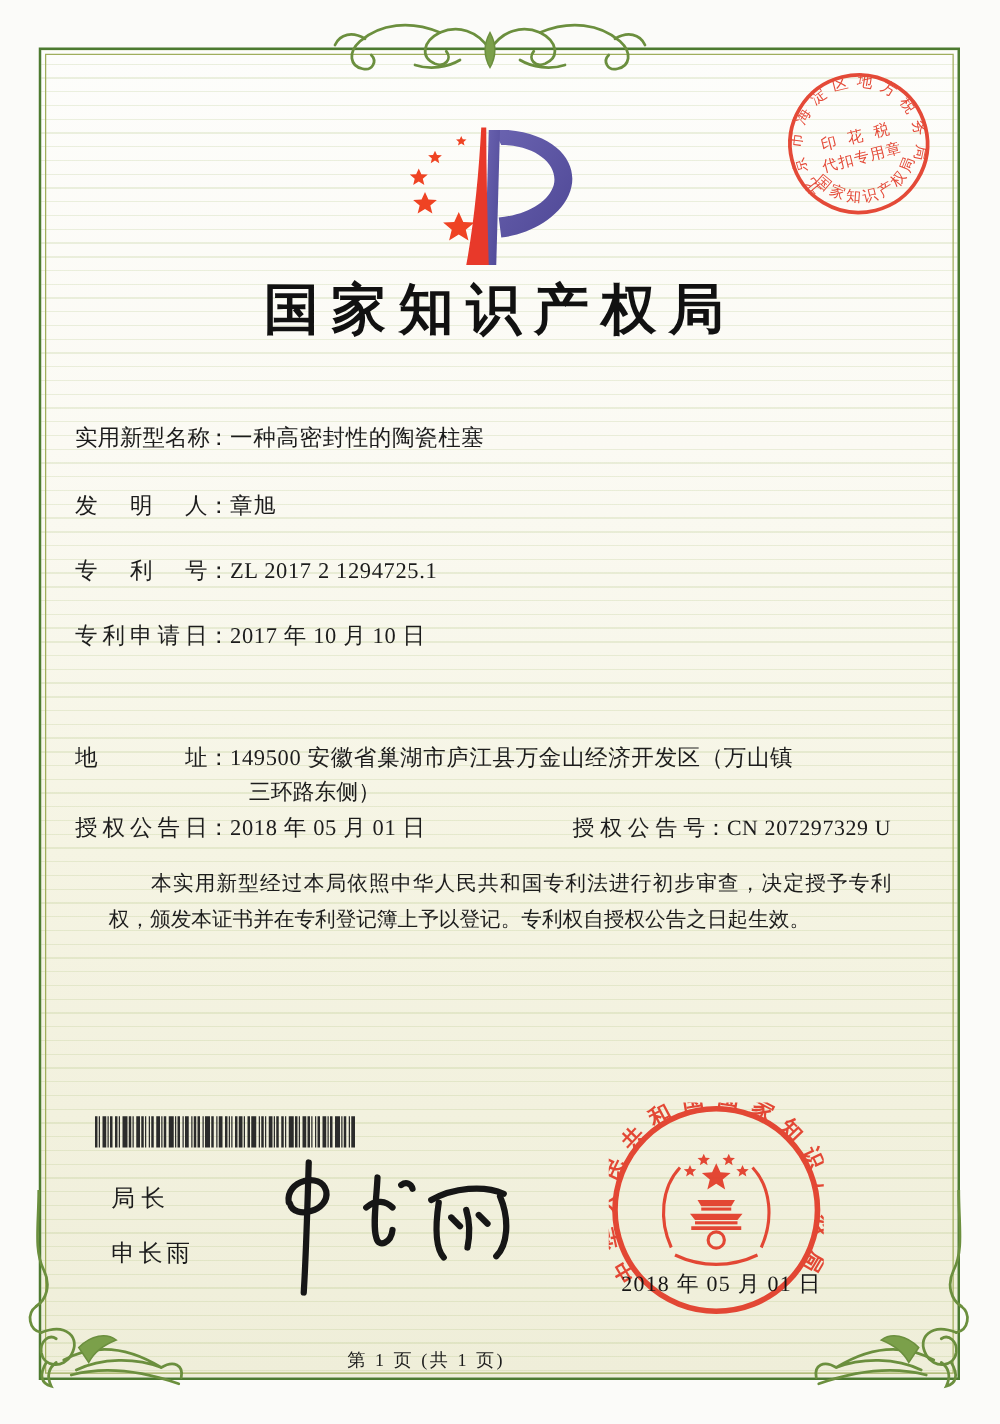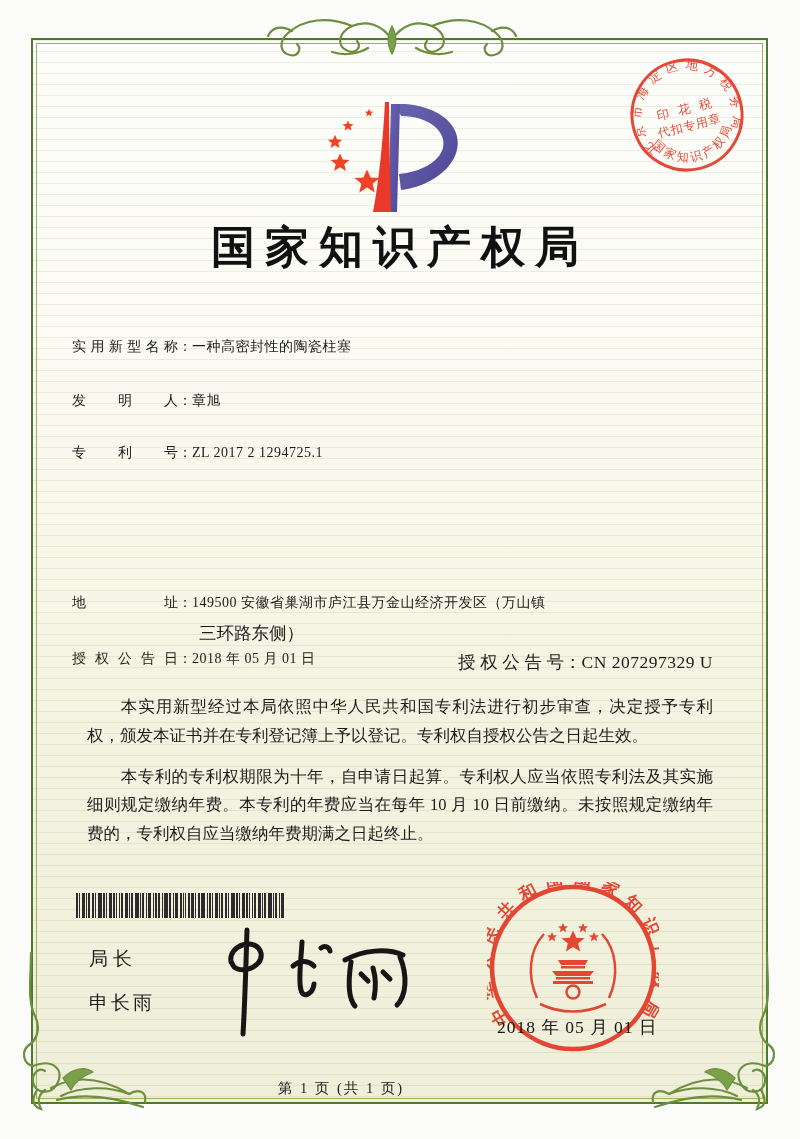--- a/index.html
+++ b/index.html
@@ -19,21 +19,21 @@
       linear-gradient(180deg,#fdfdfb 0%,#fbfaf3 30%,#f5f4e3 60%,#efeed9 100%);
     box-sizing:border-box;
   }
   .frame::after{
     content:"";position:absolute;inset:3px;border:1px solid #a0ae5c;pointer-events:none;
   }
   .abs{position:absolute;}
   .cert-no{left:74px;top:104px;font-size:18px;letter-spacing:3px;}
   .title{left:0;width:800px;top:218px;text-align:center;
     font-size:44px;font-weight:bold;letter-spacing:10px;color:#111;}
-  .frow{left:72px;font-size:14px;white-space:nowrap;}
+  .frow{left:60px;font-size:18px;white-space:nowrap;}
   .flabel{display:inline-block;width:106px;text-align:justify;text-align-last:justify;vertical-align:top;}
   .fvalue{letter-spacing:0.5px;}
   .addr2{left:199px;font-size:17.5px;}
   .frow-right{left:458px;font-size:17.5px;white-space:nowrap;}
   .paras{left:75px;top:681px;width:650px;}
   .paras p{margin:12px;font-size:16.5px;line-height:28.8px;text-indent:2.05em;text-align:justify;}
   .barcode{left:76px;top:893px;width:214px;height:25px;font-size:0;}
   .barcode span{display:inline-block;height:100%;background:#2b2b2b;vertical-align:top;}
   .sig-title{left:89px;top:946px;font-size:19px;letter-spacing:5px;}
   .sig-name{left:89px;top:990px;font-size:19px;letter-spacing:3px;}
@@ -143,34 +143,36 @@
 
   <div class="abs frow" style="top:338px">
     <span class="flabel">实用新型名称</span><span>：</span><span class="fvalue">一种高密封性的陶瓷柱塞</span>
   </div>
   <div class="abs frow" style="top:392px">
     <span class="flabel">发明人</span><span>：</span><span class="fvalue">章旭</span>
   </div>
   <div class="abs frow" style="top:444px">
     <span class="flabel">专利号</span><span>：</span><span class="fvalue">ZL 2017 2 1294725.1</span>
   </div>
+  <div class="abs frow" style="top:496px">
+    <span class="flabel">专利申请日</span><span>：</span><span class="fvalue">2017 年 10 月 10 日</span>
+  </div>
   <div class="abs frow" style="top:594px">
     <span class="flabel">地址</span><span>：</span><span class="fvalue">149500 安徽省巢湖市庐江县万金山经济开发区（万山镇</span>
   </div>
   <div class="abs addr2" style="top:621px">三环路东侧）</div>
   <div class="abs frow" style="top:650px">
     <span class="flabel">授权公告日</span><span>：</span><span class="fvalue">2018 年 05 月 01 日</span>
   </div>
   <div class="abs frow-right" style="top:650px">
     <span class="flabel">授权公告号</span><span>：</span><span class="fvalue">CN 207297329 U</span>
   </div>
 
   <div class="abs paras">
     <p>本实用新型经过本局依照中华人民共和国专利法进行初步审查，决定授予专利权，颁发本证书并在专利登记簿上予以登记。专利权自授权公告之日起生效。</p>
-    <p>本专利的专利权期限为十年，自申请日起算。专利权人应当依照专利法及其实施细则规定缴纳年费。本专利的年费应当在每年 10 月 10 日前缴纳。未按照规定缴纳年费的，专利权自应当缴纳年费期满之日起终止。</p>
   </div>
 
   <div class="abs barcode" id="barcode"><span style="width:2px;margin-right:1px"></span><span style="width:1px;margin-right:2px"></span><span style="width:3px;margin-right:1px"></span><span style="width:1px;margin-right:1px"></span><span style="width:2px;margin-right:2px"></span><span style="width:2px;margin-right:1px"></span><span style="width:1px;margin-right:2px"></span><span style="width:4px;margin-right:1px"></span><span style="width:2px;margin-right:1px"></span><span style="width:1px;margin-right:2px"></span><span style="width:3px;margin-right:1px"></span><span style="width:2px;margin-right:1px"></span><span style="width:1px;margin-right:2px"></span><span style="width:1px;margin-right:1px"></span><span style="width:2px;margin-right:2px"></span><span style="width:3px;margin-right:1px"></span><span style="width:1px;margin-right:1px"></span><span style="width:2px;margin-right:2px"></span><span style="width:4px;margin-right:1px"></span><span style="width:1px;margin-right:1px"></span><span style="width:2px;margin-right:2px"></span><span style="width:1px;margin-right:1px"></span><span style="width:3px;margin-right:2px"></span><span style="width:1px;margin-right:1px"></span><span style="width:2px;margin-right:1px"></span><span style="width:2px;margin-right:2px"></span><span style="width:1px;margin-right:1px"></span><span style="width:4px;margin-right:1px"></span><span style="width:2px;margin-right:2px"></span><span style="width:1px;margin-right:1px"></span><span style="width:3px;margin-right:2px"></span><span style="width:2px;margin-right:1px"></span><span style="width:1px;margin-right:1px"></span><span style="width:1px;margin-right:2px"></span><span style="width:2px;margin-right:1px"></span><span style="width:3px;margin-right:1px"></span><span style="width:1px;margin-right:2px"></span><span style="width:2px;margin-right:1px"></span><span style="width:4px;margin-right:2px"></span><span style="width:1px;margin-right:1px"></span><span style="width:2px;margin-right:1px"></span><span style="width:1px;margin-right:2px"></span><span style="width:3px;margin-right:1px"></span><span style="width:1px;margin-right:1px"></span><span style="width:2px;margin-right:2px"></span><span style="width:2px;margin-right:1px"></span><span style="width:1px;margin-right:2px"></span><span style="width:4px;margin-right:1px"></span><span style="width:2px;margin-right:1px"></span><span style="width:1px;margin-right:2px"></span><span style="width:3px;margin-right:1px"></span><span style="width:2px;margin-right:1px"></span><span style="width:1px;margin-right:2px"></span><span style="width:1px;margin-right:1px"></span><span style="width:2px;margin-right:2px"></span><span style="width:3px;margin-right:1px"></span><span style="width:1px;margin-right:1px"></span><span style="width:2px;margin-right:2px"></span><span style="width:4px;margin-right:1px"></span><span style="width:1px;margin-right:1px"></span><span style="width:2px;margin-right:2px"></span><span style="width:1px;margin-right:1px"></span><span style="width:3px;margin-right:2px"></span></div>
 
   <div class="abs sig-title">局长</div>
   <div class="abs sig-name">申长雨</div>
 
   <svg class="abs signature-svg" width="215" height="118" viewBox="0 0 215 118">
     <g stroke="#161616" stroke-width="5" fill="none" stroke-linecap="round" stroke-linejoin="round">
       <path d="M26,40 C23,22 52,15 56,31 C59,47 30,54 27,41"></path>

